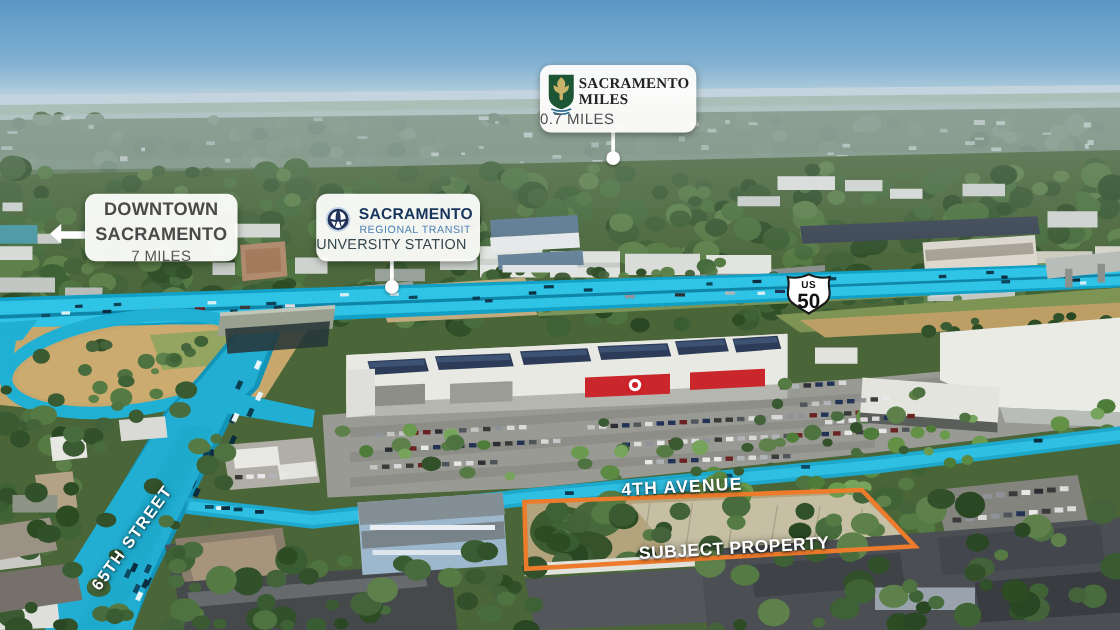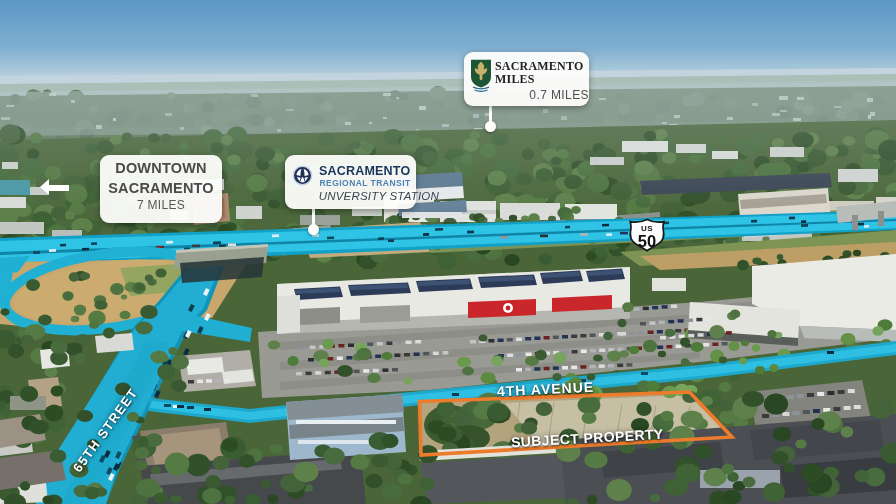--- a/index.html
+++ b/index.html
@@ -1,15 +1,15 @@
 <!DOCTYPE html>
 <html><head><meta charset="utf-8"><style>
 html,body{margin:0;padding:0;}
 #scene{position:relative;width:896px;height:504px;overflow:hidden;font-family:"Liberation Sans",sans-serif;background:#4a6538;}
-.lbl{position:absolute;background:rgba(253,253,251,0.95);border-radius:9px;box-shadow:0 2px 6px rgba(0,0,0,0.35);margin-left:32px;}
+.lbl{position:absolute;background:rgba(253,253,251,0.95);border-radius:9px;box-shadow:0 2px 6px rgba(0,0,0,0.35);}
 .lbl div{white-space:nowrap;}
 .stem{position:absolute;width:3px;background:#fff;}
 .dot{position:absolute;width:11px;height:11px;border-radius:50%;background:#fff;box-shadow:0 1px 3px rgba(0,0,0,0.4);}
 .shadowtxt{color:#fff;text-shadow:0 1px 2px rgba(0,0,0,0.65),0 0 5px rgba(0,0,0,0.5);white-space:nowrap;position:absolute;font-weight:bold;}
 </style></head>
 <body>
 <div id="scene">
 <svg width="896" height="504" viewBox="0 0 896 504" style="position:absolute;left:0;top:0">
       <defs>
 <linearGradient id="sky" x1="0" y1="0" x2="0" y2="1">
@@ -1422,49 +1422,49 @@
 <div class="lbl" style="left:432px;top:52px;width:125px;height:54px">
 
   <svg style="position:absolute;left:6px;top:7px" width="22" height="33" viewBox="0 0 22 33">
     <path d="M1,0.8 H21 V17.5 C21,23.5 17,26.6 11,28.4 C5,26.6 1,23.5 1,17.5 Z" fill="#1c5634"></path>
     <path d="M11,2.8 C8.2,5 6.8,7.6 8.4,10.6 C6.2,10.2 5,8.8 5,8.8 C4.4,13 6.8,14.8 9.6,15.8 L9.6,19.6 C9.6,20.6 10.2,21.2 11,21.2 C11.8,21.2 12.4,20.6 12.4,19.6 L12.4,15.8 C15.2,14.8 17.6,13 17,8.8 C17,8.8 15.8,10.2 13.6,10.6 C15.2,7.6 13.8,5 11,2.8 Z" fill="#c8b168"></path>
     <path d="M3,28.2 c5.2,2.2 10.8,2.2 16,0" stroke="#2a6b8f" stroke-width="1.4" fill="none"></path>
     <path d="M4.5,31 c4.4,1.9 8.6,1.9 13,0" stroke="#2a6b8f" stroke-width="1.2" fill="none"></path>
   </svg>
   <div style="position:absolute;left:31px;top:7px;font-family:'Liberation Serif',serif;font-size:12px;letter-spacing:0.2px;color:#232323;font-weight:bold;">SACRAMENTO</div>
   <div style="position:absolute;left:31px;top:19.5px;font-family:'Liberation Serif',serif;font-size:12px;letter-spacing:0.2px;color:#232323;font-weight:bold;">MILES</div>
-  <div style="position:absolute;left:0;top:36px;width:125px;text-align:right;font-size:12px;letter-spacing:0.4px;color:#4f4f4f;">0.7 MILES</div>
+  <div style="position:absolute;left:0;top:36px;width:125px;text-align:left;font-size:12px;letter-spacing:0.4px;color:#4f4f4f;">0.7 MILES</div>
 </div>
 
 <div style="position:absolute;left:40px;top:179px;width:0;height:0;border-top:8px solid transparent;border-bottom:8px solid transparent;border-right:9px solid #fff;"></div>
 <div style="position:absolute;left:48px;top:184.5px;width:21px;height:6px;background:#fff;"></div>
 
-<div class="lbl" style="left:68px;top:155px;width:122px;height:68px;text-align:center;">
+<div class="lbl" style="left:68px;top:155px;width:122px;height:54px;text-align:center;">
   <div style="position:absolute;left:0;top:5px;width:122px;font-size:14.5px;font-weight:bold;letter-spacing:0.2px;color:#4a4a4a;">DOWNTOWN</div>
   <div style="position:absolute;left:0;top:24.5px;width:122px;font-size:14.5px;font-weight:bold;letter-spacing:0.2px;color:#4a4a4a;">SACRAMENTO</div>
   <div style="position:absolute;left:0;top:42.5px;width:122px;font-size:12px;letter-spacing:0.3px;color:#575757;">7 MILES</div>
 </div>
 
 <div class="stem" style="left:312px;top:208px;height:17px"></div>
 
 <div class="dot" style="left:308px;top:224px"></div>
 
 <div class="lbl" style="left:253px;top:155px;width:131px;height:54px">
 
   <svg style="position:absolute;left:7px;top:10px" width="21" height="21" viewBox="0 0 22 22">
     <circle cx="11" cy="11" r="9.6" fill="#223259" stroke="#c2d3e6" stroke-width="1.5"></circle>
     <path d="M9.9,4.2 C6.8,5 4.8,7.4 4.6,10.4 L8.9,11.6 C8.7,8.9 9.2,6.2 9.9,4.2 Z" fill="#fff"></path>
     <path d="M12.1,4.2 C15.2,5 17.2,7.4 17.4,10.4 L13.1,11.6 C13.3,8.9 12.8,6.2 12.1,4.2 Z" fill="#fff"></path>
     <path d="M10.3,13 C10.8,12.7 11.2,12.7 11.7,13 L13.4,17.6 C11.9,18.3 10.1,18.3 8.6,17.6 Z" fill="#fff"></path>
     <path d="M5.2,12.6 C6.2,14.8 7.4,16.2 8.0,16.9 L8.9,13.3 Z" fill="#fff"></path>
     <path d="M16.8,12.6 C15.8,14.8 14.6,16.2 14.0,16.9 L13.1,13.3 Z" fill="#fff"></path>
   </svg>
   <div style="position:absolute;left:34px;top:9px;font-size:12.5px;font-weight:bold;letter-spacing:0.2px;color:#17355c;">SACRAMENTO</div>
-  <div style="position:absolute;left:34.5px;top:23px;font-size:8.5px;font-weight:bold;letter-spacing:0.45px;color:#4d82b4;">REGIONAL TRANSIT</div>
-  <div style="position:absolute;left:0;top:34.5px;width:154px;text-align:right;font-size:11.5px;letter-spacing:0.2px;color:#37474f;font-style:italic;">UNVERSITY STATION</div>
+  <div style="position:absolute;left:34.5px;top:23px;font-size:8.5px;font-weight:normal;letter-spacing:0.45px;color:#4d82b4;">REGIONAL TRANSIT</div>
+  <div style="position:absolute;left:0;top:34.5px;width:154px;text-align:left;font-size:11.5px;letter-spacing:0.2px;color:#37474f;">UNVERSITY STATION</div>
 </div>
 
 <svg style="position:absolute;left:629px;top:217px" width="36" height="36" viewBox="0 0 36 36">
   <path d="M18,2.5 C14,4.5 10,5.2 6.5,5.2 C4.5,5.2 2.5,5 1.2,4.6 C2,7.5 2.2,10 1.8,12.5 C1.2,17 0.5,20 3.5,24 C6,27.2 12,29.8 18,33.8 C24,29.8 30,27.2 32.5,24 C35.5,20 34.8,17 34.2,12.5 C33.8,10 34,7.5 34.8,4.6 C33.5,5 31.5,5.2 29.5,5.2 C26,5.2 22,4.5 18,2.5 Z" fill="#fff" stroke="#1a1a1a" stroke-width="1.7"></path>
   <text x="18" y="13.5" text-anchor="middle" font-family="Liberation Sans" font-size="8" font-weight="bold" fill="#111" letter-spacing="0.5">US</text>
   <text x="18" y="29.5" text-anchor="middle" font-family="Liberation Sans" font-size="16.5" font-weight="bold" fill="#111">50</text>
 </svg>
 
 <div class="shadowtxt" style="left:82px;top:460px;font-size:13px;letter-spacing:1.2px;transform:rotate(-54deg);transform-origin:0 100%;">65TH STREET</div>
 

